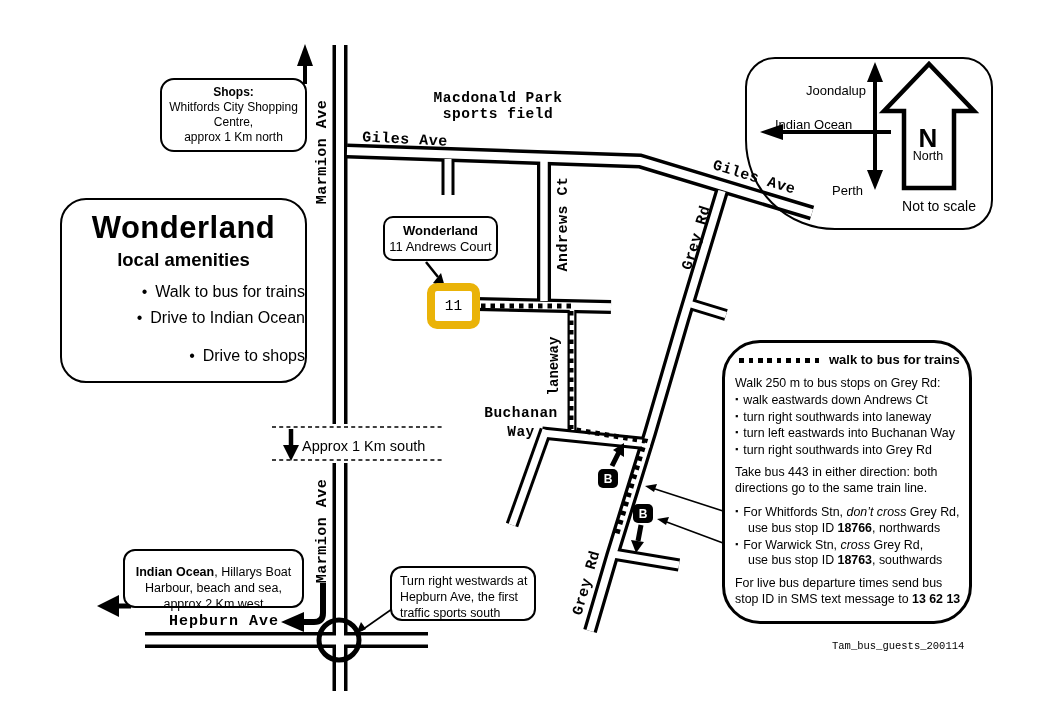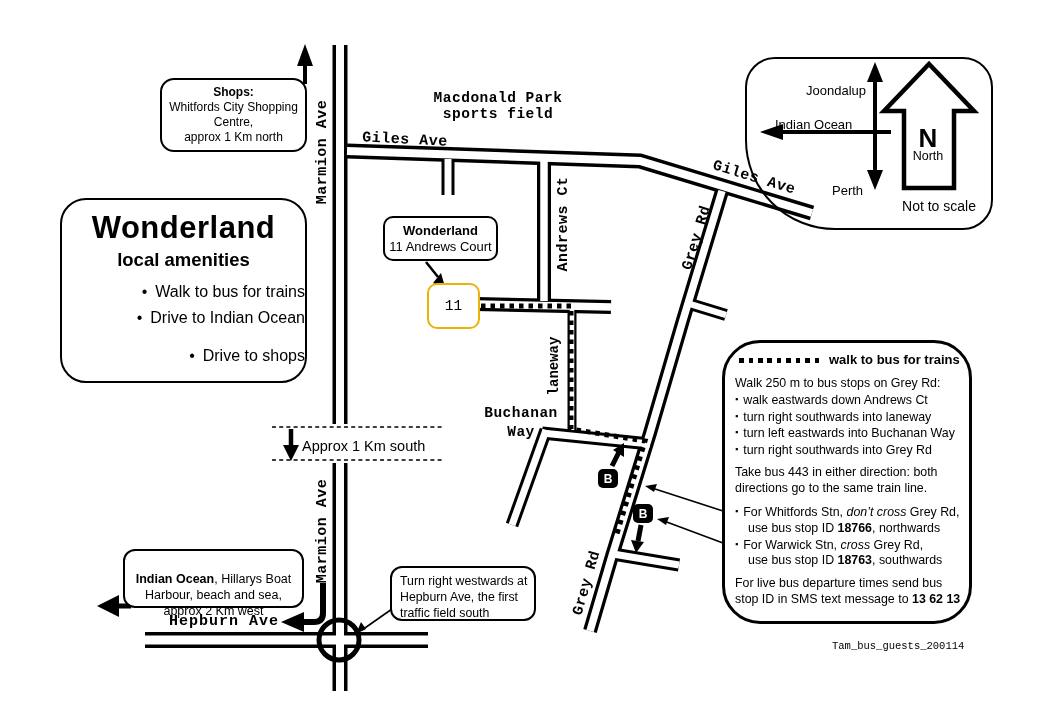--- a/index.html
+++ b/index.html
@@ -20,39 +20,39 @@
   .wland{left:60px;top:198px;width:247px;height:185px;border-radius:26px;border-width:2px;}
   .wland .t{font-size:31px;font-weight:bold;text-align:center;margin-top:10px;letter-spacing:0.5px;}
   .wland .s{font-size:18.5px;font-weight:bold;text-align:center;margin-top:3px;}
   .wland .bl{font-size:16px;line-height:26px;margin:8px 0 0 20px;text-align:right;}
   .wland .bl .b{margin-right:8px;}
   
   .w11{left:383px;top:216px;width:115px;height:45px;border-radius:10px;text-align:center;
        font-size:13px;line-height:16px;padding-top:5px;}
   
   .house{position:absolute;left:427px;top:283px;width:53px;height:46px;background:#fff;
-         border:2px solid #eab308;border-radius:10px;box-sizing:border-box;display:flex;
+         border:8px solid #eab308;border-radius:10px;box-sizing:border-box;display:flex;
          align-items:center;justify-content:center;font-family:"Liberation Mono",monospace;
          font-size:14.5px;}
   
   .compass{left:745px;top:57px;width:248px;height:173px;border-radius:30px 30px 30px 90px;
            background:transparent;}
   
   .bus{left:722px;top:340px;width:250px;height:284px;border-radius:38px;border-width:3px;
        font-size:12.4px;line-height:16px;padding:9px 4px 0 10px;}
   .bus .legend{display:flex;align-items:center;}
   .bus .swatch{display:inline-block;width:80px;height:5px;margin:0 10px 0 4px;
                background:repeating-linear-gradient(90deg,#000 0 4.5px,transparent 4.5px 9.5px);}
   .bus .bold{font-weight:bold;font-size:13px;}
   .bus .gap{margin-top:7px;}
   .bus .step .blt{font-size:9px;margin-right:5px;vertical-align:1.5px;}
   .bus .ind{padding-left:13px;}
   
   .ocean{left:123px;top:549px;width:181px;height:59px;border-radius:12px;font-size:12.5px;
-         line-height:16px;text-align:center;padding-top:20px;}
+         line-height:16px;text-align:center;padding-top:13px;}
   
   .turn{left:390px;top:566px;width:146px;height:55px;border-radius:12px;font-size:12.3px;
         line-height:16px;padding:5px 0 0 8px;}
   
   .bstop{position:absolute;width:20px;height:19px;background:#000;border-radius:5px;color:#fff;
          display:flex;align-items:center;justify-content:center;font-size:12px;font-weight:bold;}
   .sans13{font-size:13px;}
   .footer{font-family:"Liberation Mono","DejaVu Sans Mono",monospace;font-size:10.5px;}
 </style>
 </head>
@@ -199,21 +199,21 @@
 
   <div class="box ocean">
     <div><b>Indian Ocean</b><span>, Hillarys Boat</span></div>
     <div>Harbour, beach and sea,</div>
     <div>approx 2 Km west</div>
   </div>
 
   <div class="box turn">
     <div>Turn right westwards at</div>
     <div>Hepburn Ave, the first</div>
-    <div>traffic field south</div>
+    <div>traffic sports south</div>
   </div>
 
   <div class="bstop" style="left:598px;top:469px;">
       <span>B</span>
     </div>
   <div class="bstop" style="left:633px;top:504px;">
       <span>B</span>
     </div>
 
   <div class="anc mono m15" style="left:405px;top:140px;transform:translate(-50%,-50%) rotate(3deg);">Giles Ave</div>

